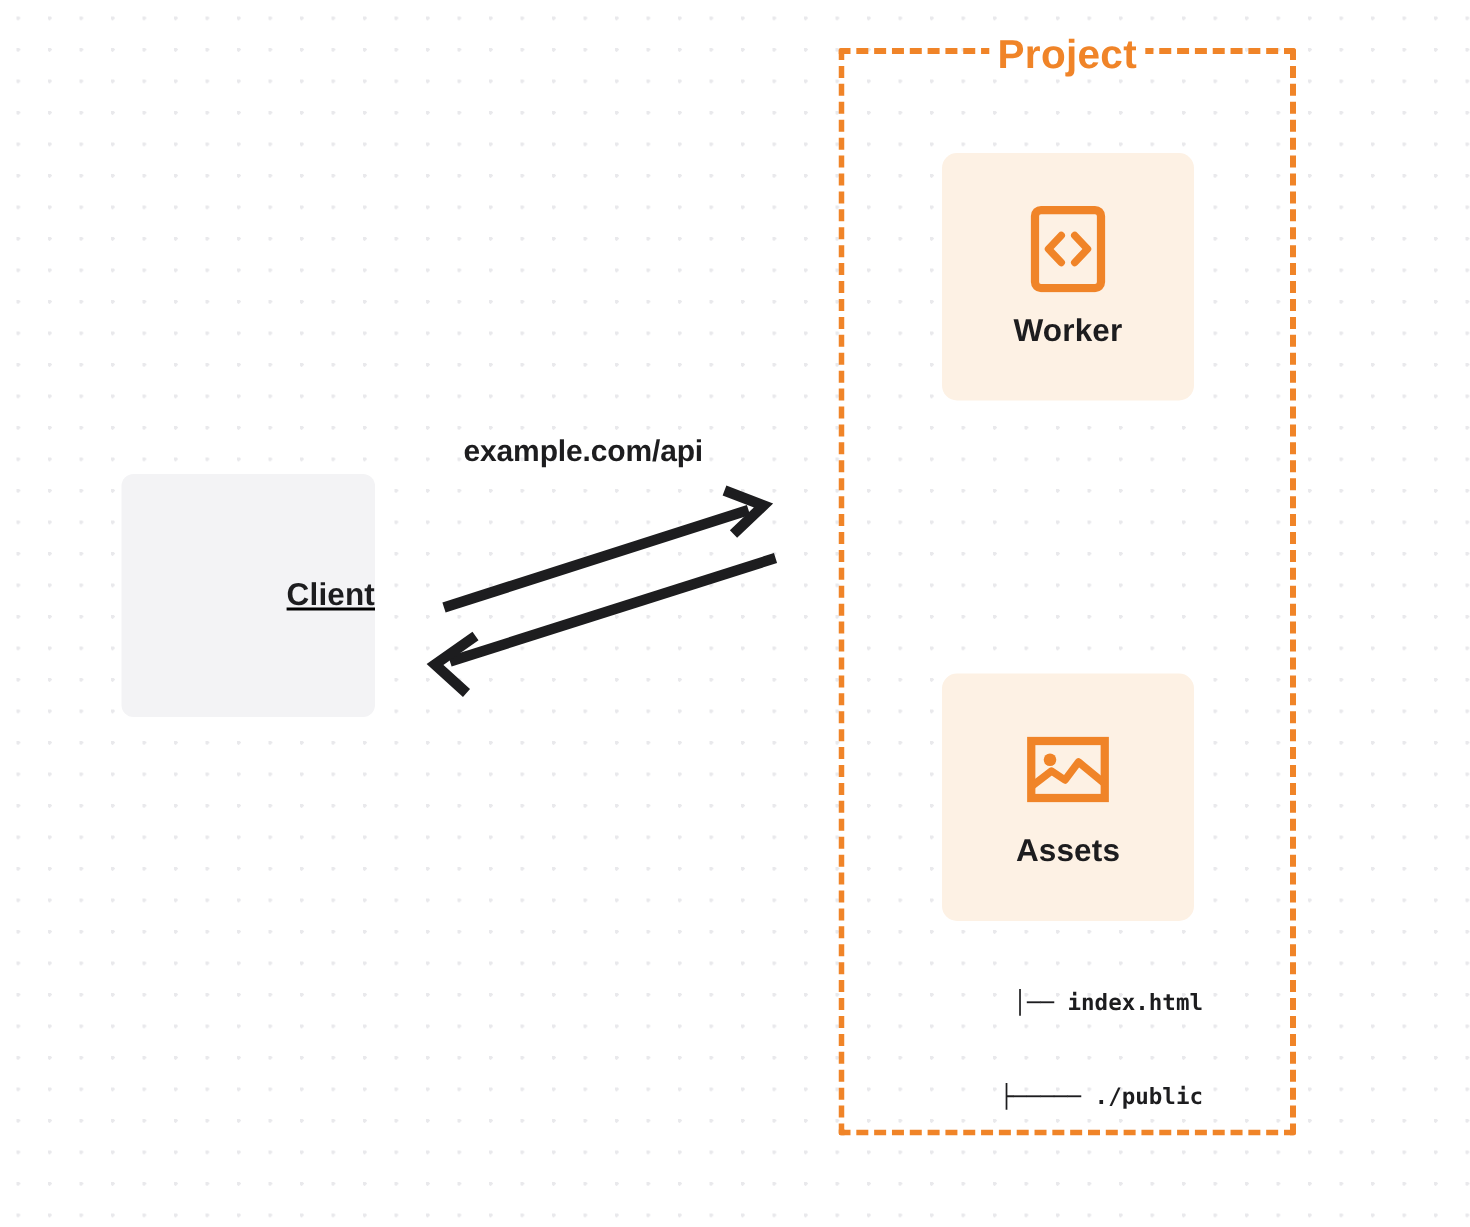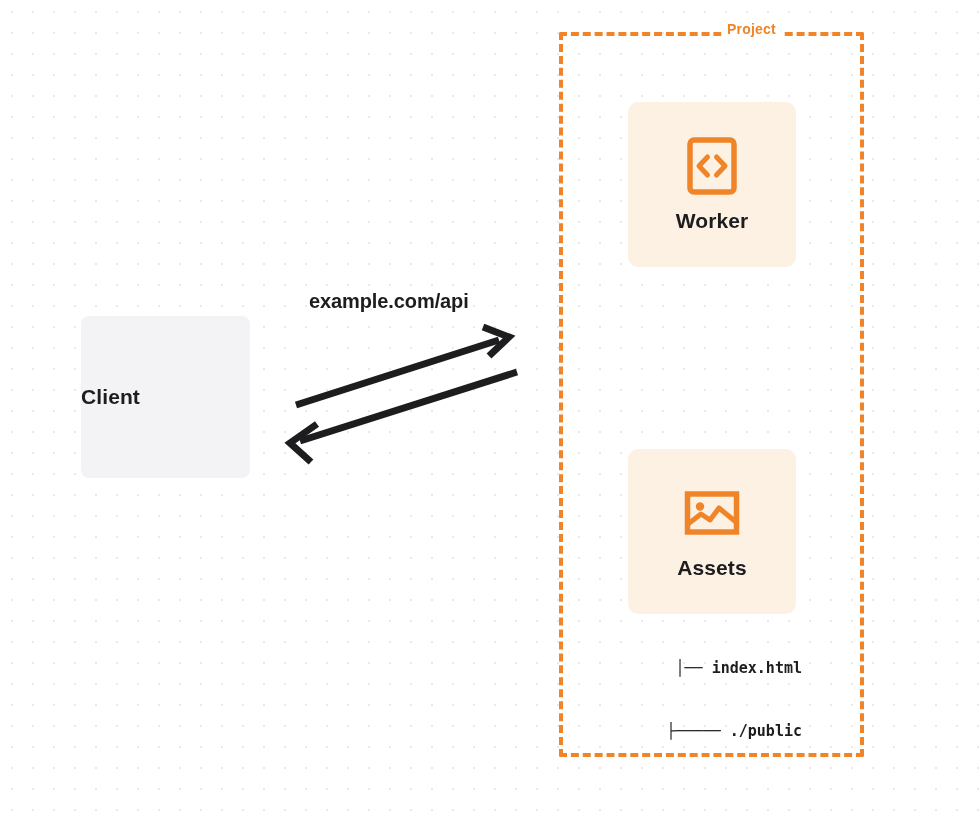--- a/index.html
+++ b/index.html
@@ -29,21 +29,22 @@
   #client-box {
     position: absolute;
     left: 81px;
     top: 316px;
     width: 169px;
     height: 162px;
     background: #f3f3f5;
     border-radius: 8px;
     display: flex;
     align-items: center;
-    justify-content: flex-start;
+    justify-content: flex-end;
+    text-decoration: underline;
   }
   #client-box .node-label {
     font-size: 21px;
     font-weight: bold;
     color: #1d1d1f;
     letter-spacing: 0.1px;
   }
 
   
   #arrows-svg {
@@ -78,26 +79,25 @@
     border-radius: 2px;
     box-sizing: border-box;
   }
   #project-title {
     position: absolute;
     left: 50%;
     top: -15px;
     transform: translateX(-50%);
     background: #ffffff;
     padding: 0 6px;
-    font-size: 14px;
+    font-size: 27px;
     font-weight: bold;
     color: #f08428;
     white-space: nowrap;
     letter-spacing: 0.2px;
-    margin-left: 40px;
   }
 
   
   .service-card {
     position: absolute;
     background: #fdf1e4;
     border-radius: 10px;
     display: flex;
     flex-direction: column;
     align-items: center;

